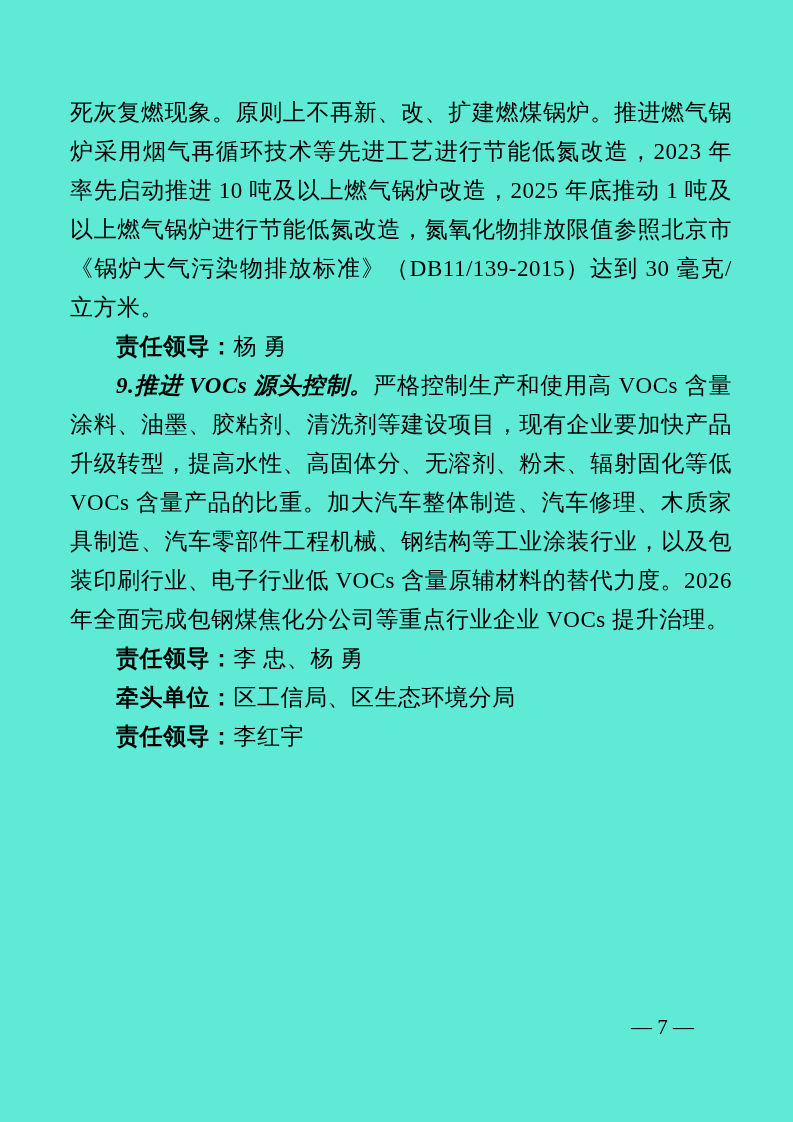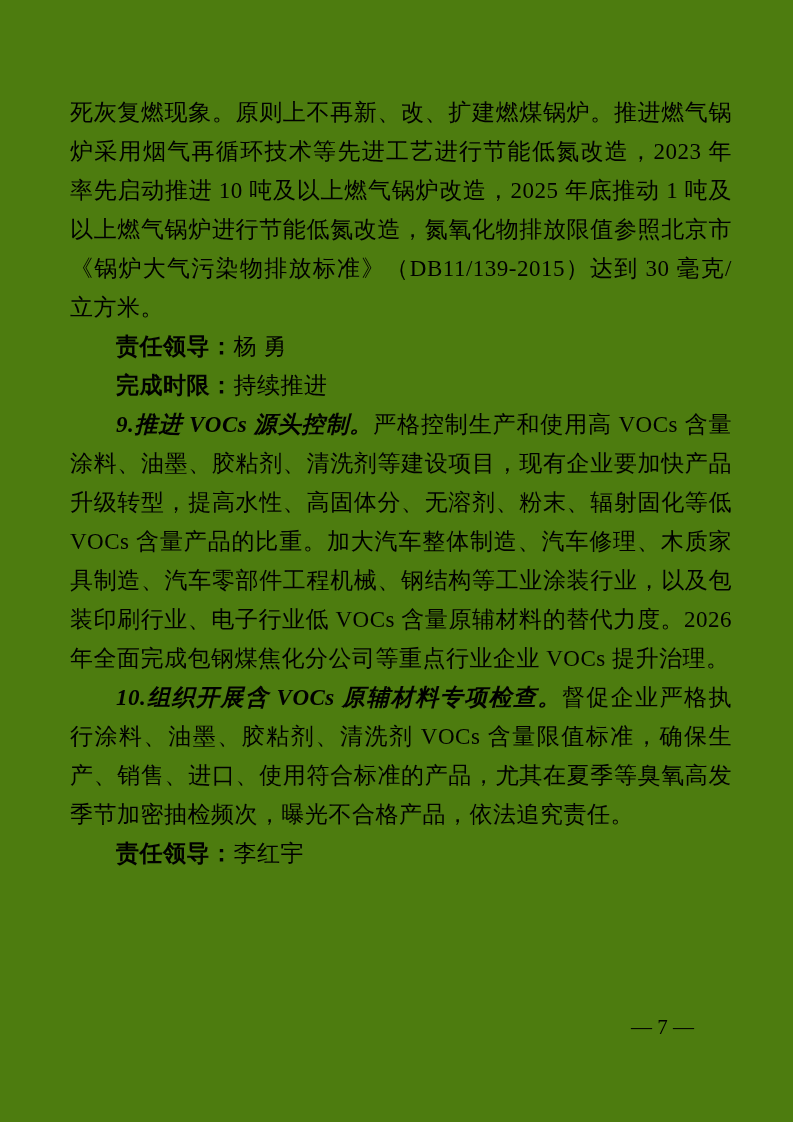--- a/index.html
+++ b/index.html
@@ -1,20 +1,20 @@
 <!DOCTYPE html>
 <html><head>
 <meta charset="utf-8">
 <style>
   html, body { margin: 0; padding: 0; background: #ffffff; }
   .page {
     position: relative;
     width: 793px;
     height: 1122px;
-    background: #4d7c0f;
+    background: #5eead4;
     color: #000000;
     overflow: hidden;
     font-family: "Liberation Serif", serif;
   }
   .body-text {
     position: absolute;
     left: 70px;
     top: 93px;
     width: 662px;
     font-size: 23px;
@@ -44,28 +44,28 @@
 <body>
 
 <div class="page">
   <div class="body-text">
 
     <p>死灰复燃现象。原则上不再新、改、扩建燃煤锅炉。推进燃气锅炉采用烟气再循环技术等先进工艺进行节能低氮改造，2023 年率先启动推进 10 吨及以上燃气锅炉改造，2025 年底推动 1 吨及以上燃气锅炉进行节能低氮改造，氮氧化物排放限值参照北京市《锅炉大气污染物排放标准》（DB11/139-2015）达到 30 毫克/立方米。</p>
 
     <p class="indent"><span class="resp-label">责任领导：</span><span>杨 勇</span></p>
 
 
-    <p class="indent"><span class="resp-label">完成时限：</span><span>持续推进</span></p>
 
 
     <p class="indent"><span class="item-heading">9.推进 VOCs 源头控制。</span><span>严格控制生产和使用高 VOCs 含量涂料、油墨、胶粘剂、清洗剂等建设项目，现有企业要加快产品升级转型，提高水性、高固体分、无溶剂、粉末、辐射固化等低 VOCs 含量产品的比重。加大汽车整体制造、汽车修理、木质家具制造、汽车零部件工程机械、钢结构等工业涂装行业，以及包装印刷行业、电子行业低 VOCs 含量原辅材料的替代力度。2026 年全面完成包钢煤焦化分公司等重点行业企业 VOCs 提升治理。</span></p>
 
+    <p class="indent"><span class="resp-label">责任领导：</span><span>李 忠、杨 勇</span></p>
+
+    <p class="indent"><span class="resp-label">牵头单位：</span><span>区工信局、区生态环境分局</span></p>
 
 
-
-    <p class="indent"><span class="item-heading">10.组织开展含 VOCs 原辅材料专项检查。</span><span>督促企业严格执行涂料、油墨、胶粘剂、清洗剂 VOCs 含量限值标准，确保生产、销售、进口、使用符合标准的产品，尤其在夏季等臭氧高发季节加密抽检频次，曝光不合格产品，依法追究责任。</span></p>
 
     <p class="indent"><span class="resp-label">责任领导：</span><span>李红宇</span></p>
 
   </div>
 
   <div class="footer-pagenum">— 7 —</div>
 </div>
 
 </body></html>

